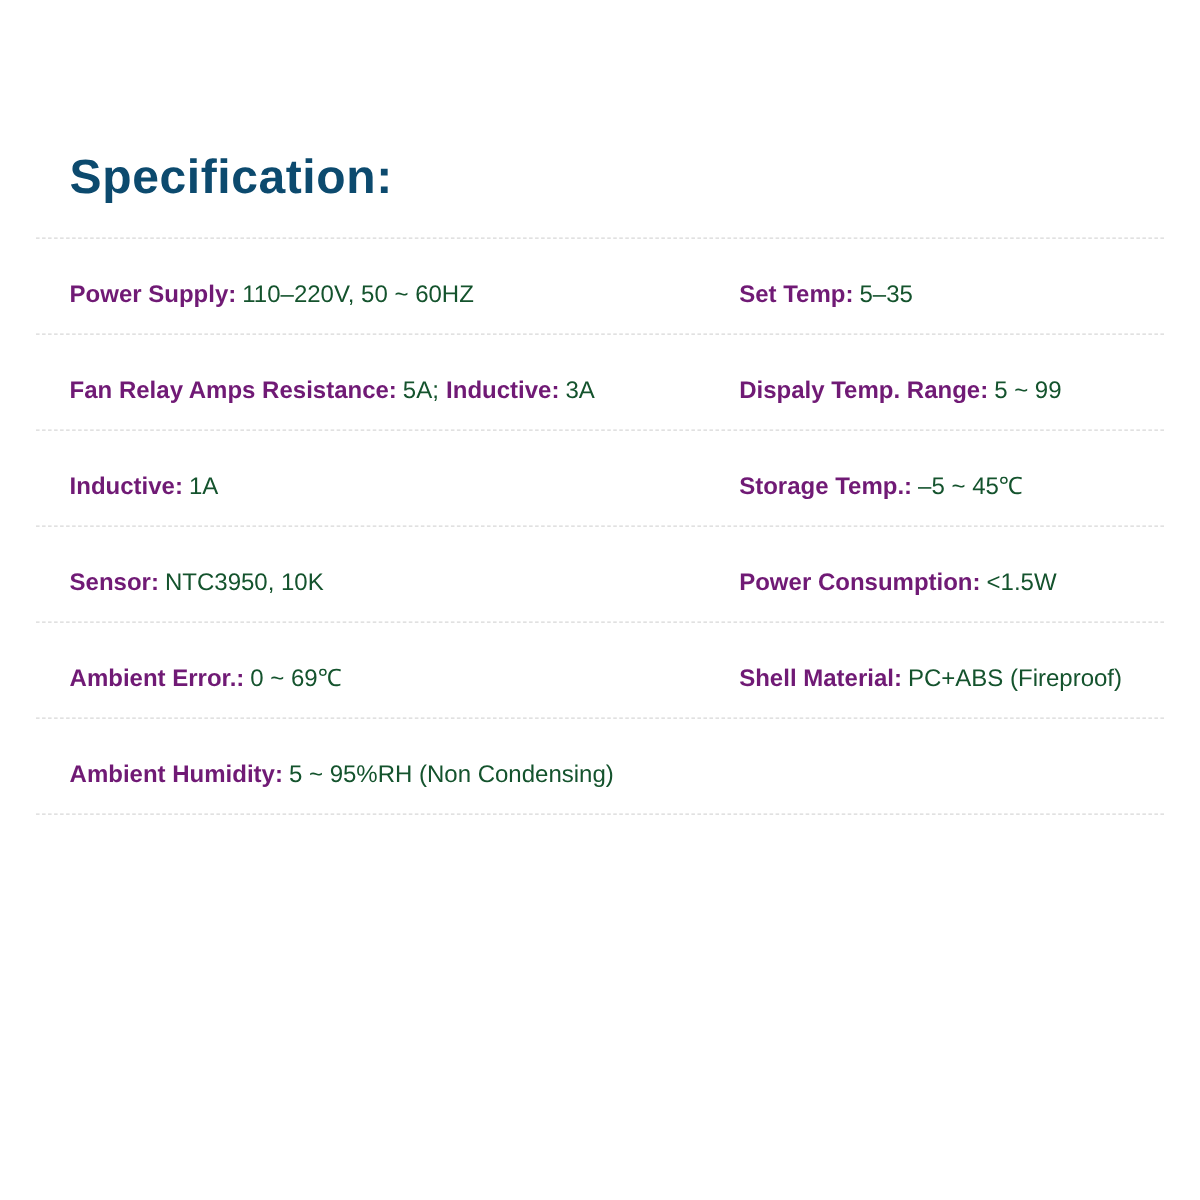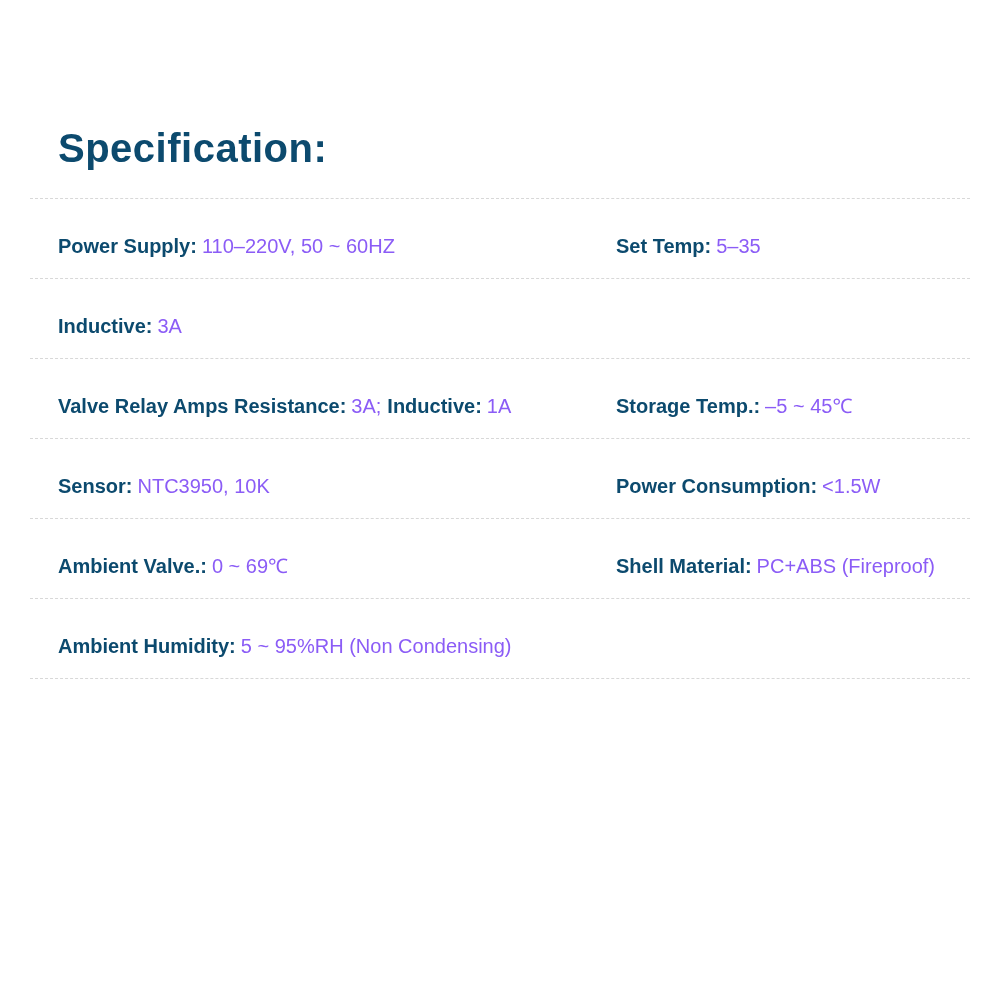--- a/index.html
+++ b/index.html
@@ -38,25 +38,25 @@
     padding-left: 28px;
     padding-top: 14px;
     font-size: 20px;
     line-height: 26px;
     white-space: nowrap;
   }
   .spec-cell.left  { width: 558px; flex: 0 0 558px; }
   .spec-cell.right { flex: 1 1 auto; text-align: center; }
   .spec-label {
     font-weight: 700;
-    color: #0c4a6e;
+    color: #701a75;
   }
   .spec-value {
     font-weight: 400;
-    color: #8b5cf6;
+    color: #14532d;
   }
   .spec-part + .spec-part { margin-left: 6px; }
   .spec-part .spec-value { margin-left: 5px; }
 </style>
 </head>
 <body>
 
 <div class="page">
 
   <h1 class="spec-title">Specification:</h1>
@@ -67,47 +67,50 @@
       <div class="spec-cell left">
         <span class="spec-part"><span class="spec-label">Power Supply:</span><span class="spec-value">110–220V, 50 ~ 60HZ</span></span>
       </div>
       <div class="spec-cell right">
         <span class="spec-part"><span class="spec-label">Set Temp:</span><span class="spec-value">5–35</span></span>
       </div>
     </div>
 
     <div class="spec-row">
       <div class="spec-cell left">
+        <span class="spec-part"><span class="spec-label">Fan Relay Amps Resistance:</span><span class="spec-value">5A;</span></span>
         <span class="spec-part"><span class="spec-label">Inductive:</span><span class="spec-value">3A</span></span>
+      </div>
+      <div class="spec-cell right">
+        <span class="spec-part"><span class="spec-label">Dispaly Temp. Range:</span><span class="spec-value">5 ~ 99</span></span>
       </div>
     </div>
 
     <div class="spec-row">
       <div class="spec-cell left">
-        <span class="spec-part"><span class="spec-label">Valve Relay Amps Resistance:</span><span class="spec-value">3A;</span></span>
         <span class="spec-part"><span class="spec-label">Inductive:</span><span class="spec-value">1A</span></span>
       </div>
       <div class="spec-cell right">
         <span class="spec-part"><span class="spec-label">Storage Temp.:</span><span class="spec-value">–5 ~ 45℃</span></span>
       </div>
     </div>
 
     <div class="spec-row">
       <div class="spec-cell left">
         <span class="spec-part"><span class="spec-label">Sensor:</span><span class="spec-value">NTC3950, 10K</span></span>
       </div>
       <div class="spec-cell right">
         <span class="spec-part"><span class="spec-label">Power Consumption:</span><span class="spec-value">&lt;1.5W</span></span>
       </div>
     </div>
 
 
     <div class="spec-row">
       <div class="spec-cell left">
-        <span class="spec-part"><span class="spec-label">Ambient Valve.:</span><span class="spec-value">0 ~ 69℃</span></span>
+        <span class="spec-part"><span class="spec-label">Ambient Error.:</span><span class="spec-value">0 ~ 69℃</span></span>
       </div>
       <div class="spec-cell right">
         <span class="spec-part"><span class="spec-label">Shell Material:</span><span class="spec-value">PC+ABS (Fireproof)</span></span>
       </div>
     </div>
 
     <div class="spec-row">
       <div class="spec-cell left">
         <span class="spec-part"><span class="spec-label">Ambient Humidity:</span><span class="spec-value">5 ~ 95%RH (Non Condensing)</span></span>
       </div>

